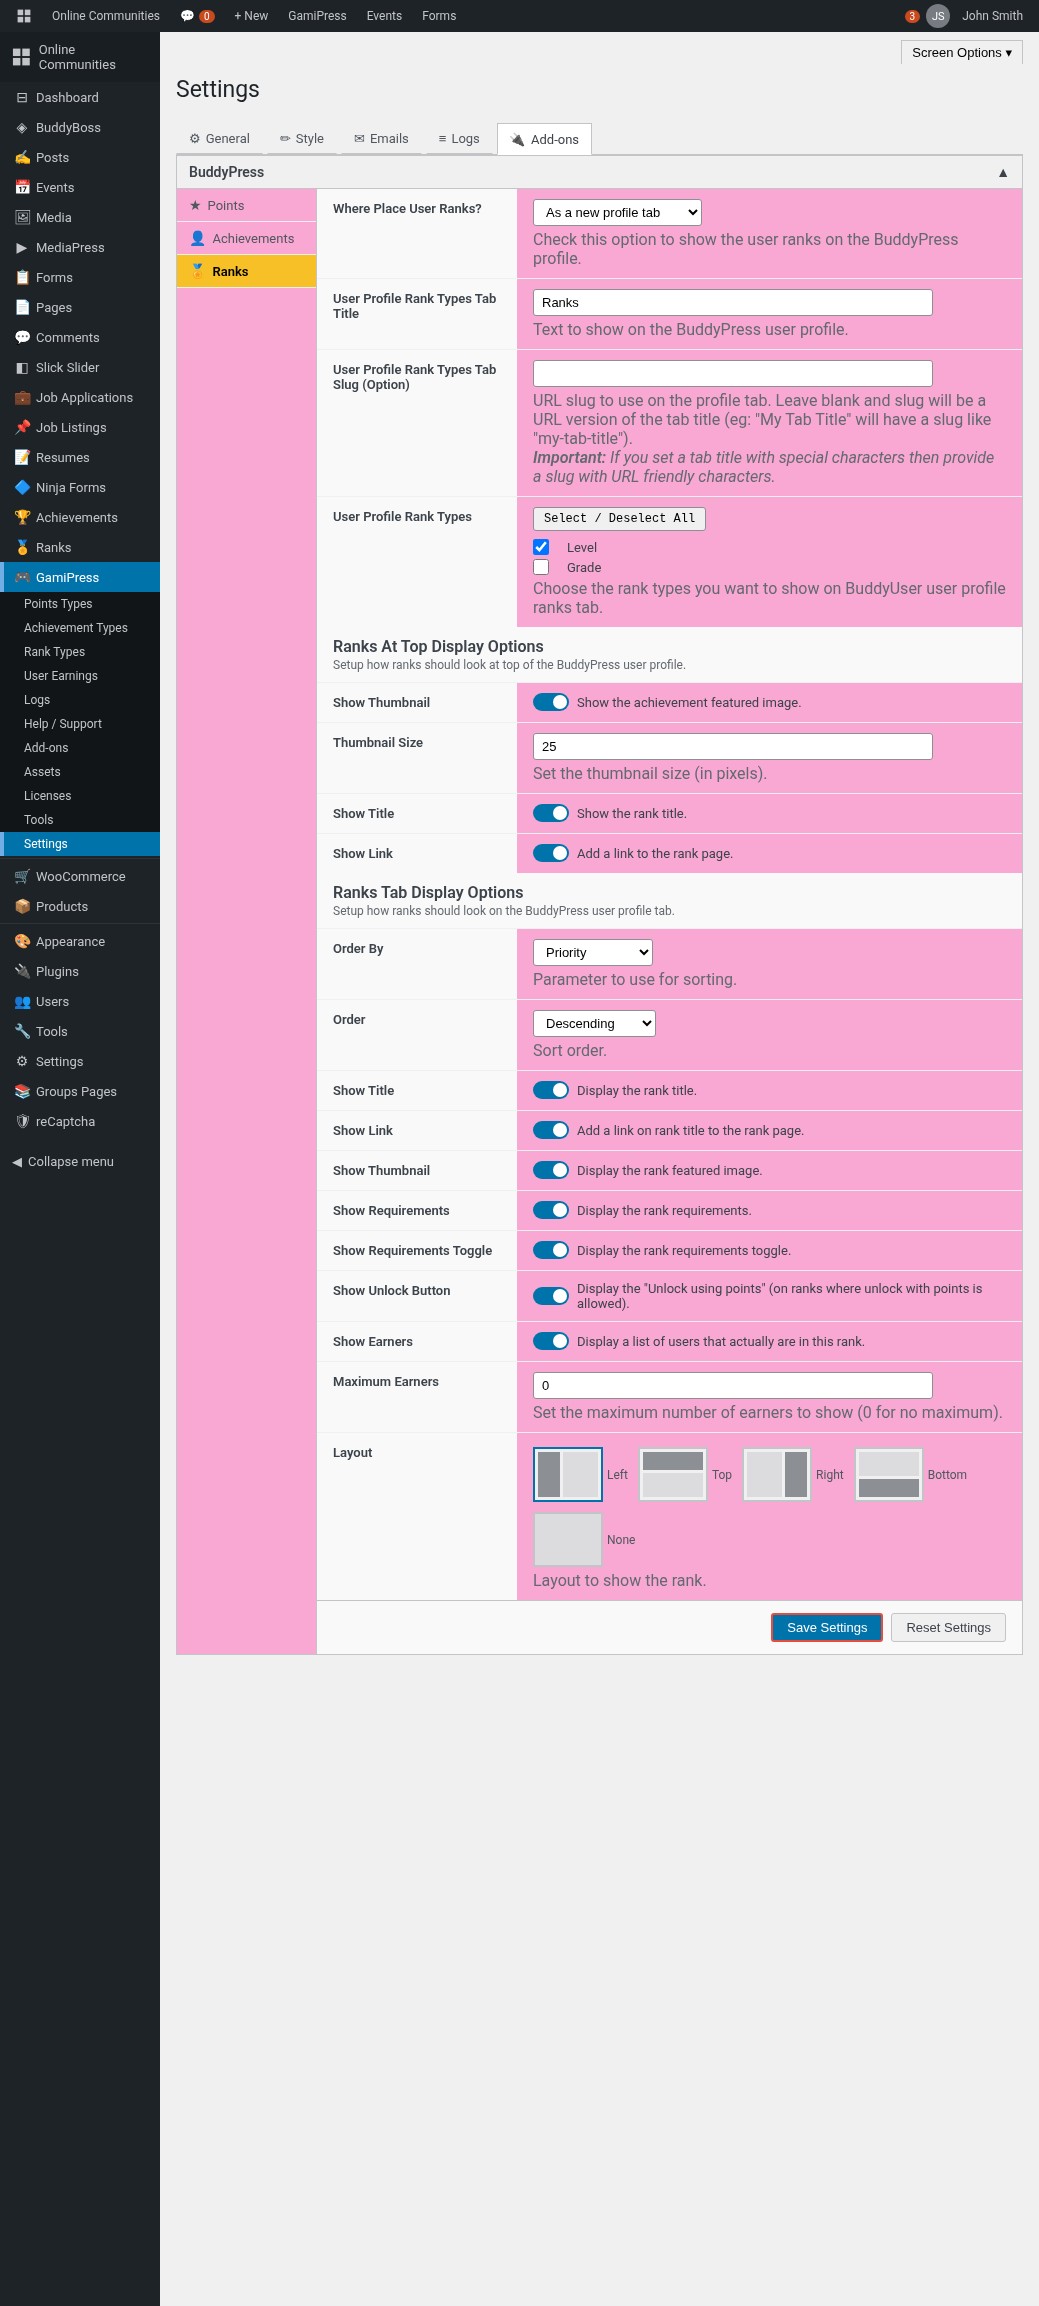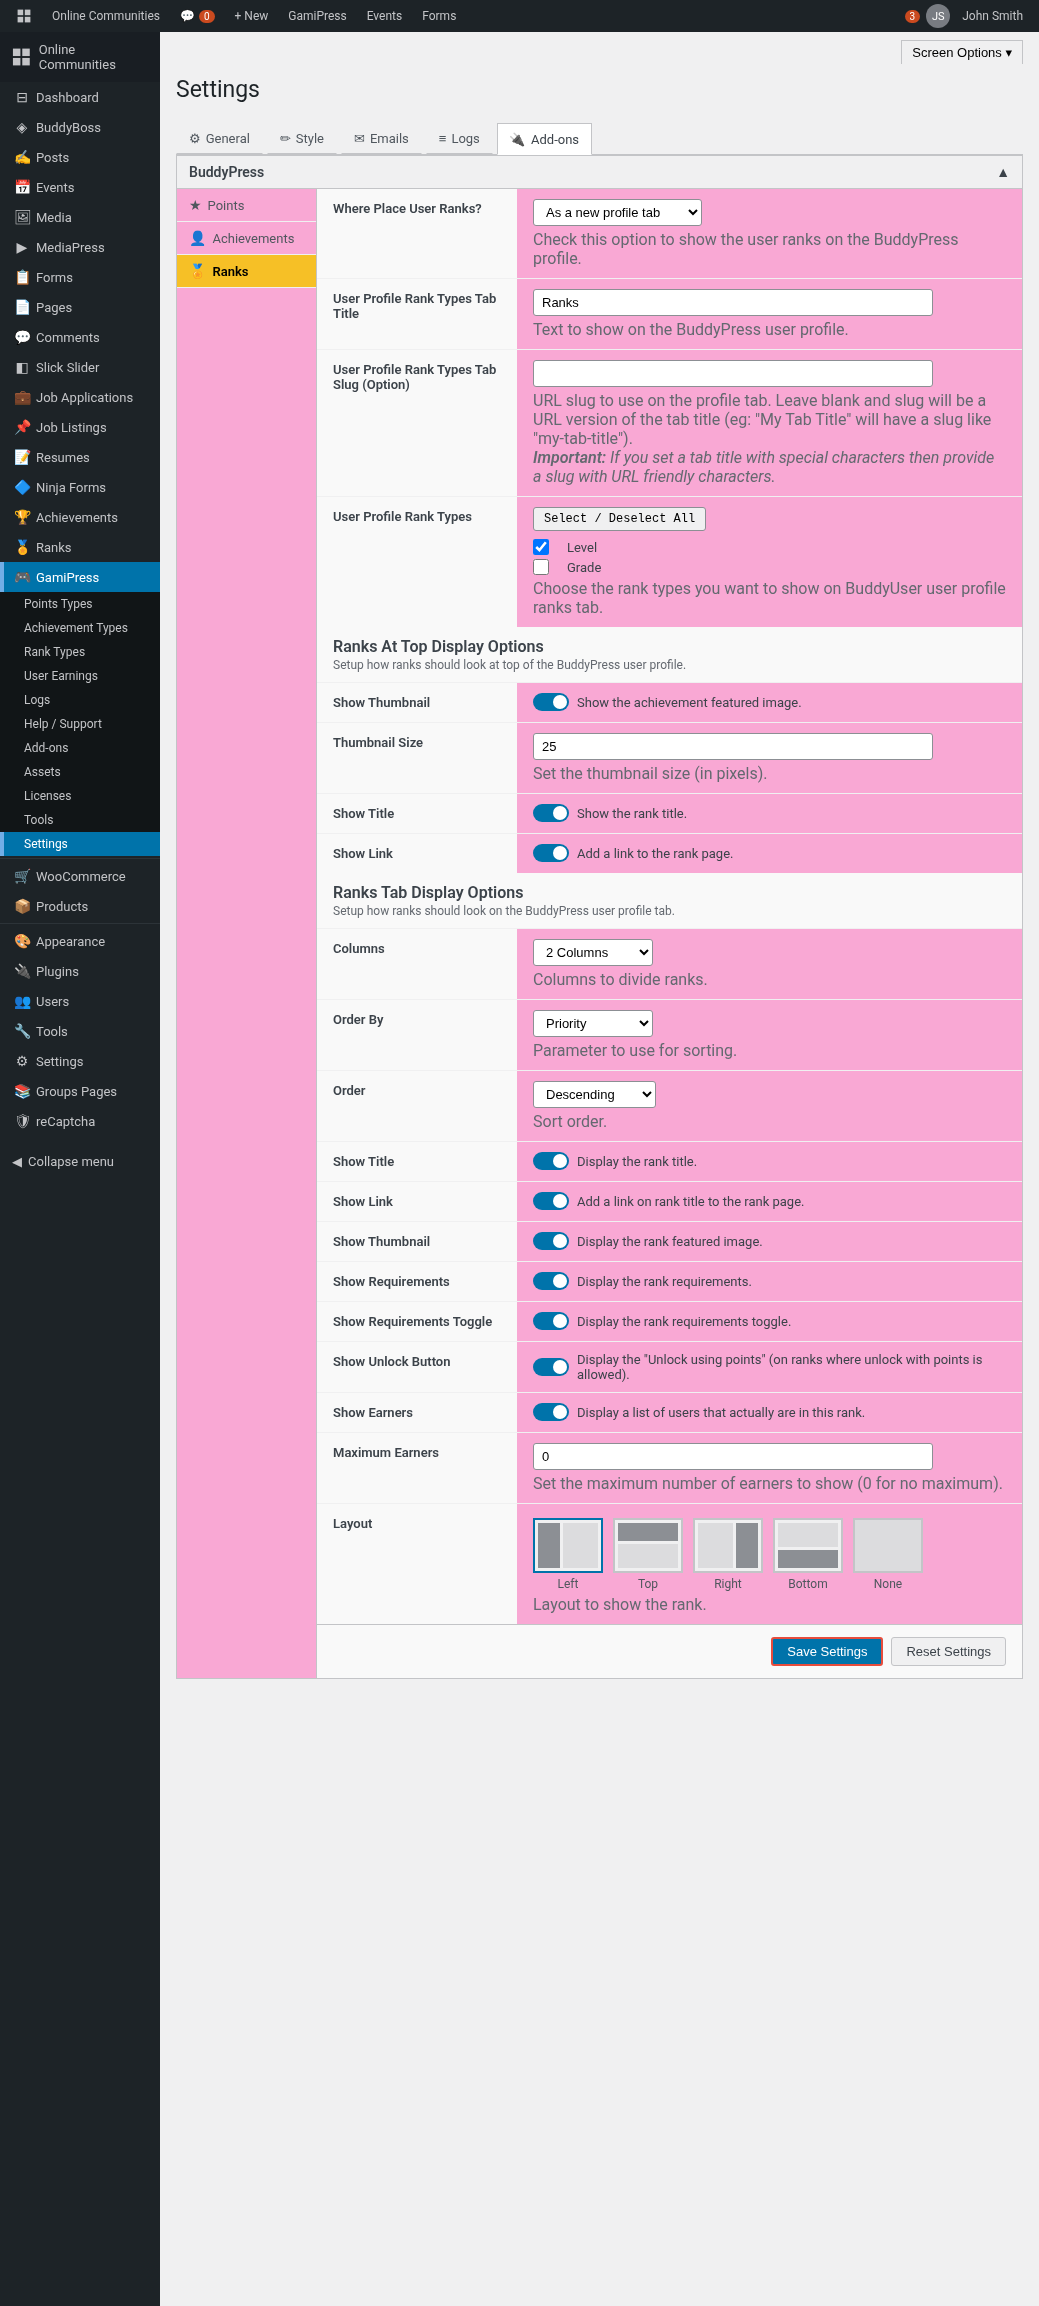--- a/index.html
+++ b/index.html
@@ -225,21 +225,20 @@
       border-bottom: 1px solid #f0f0f1;
       background: #f9f9f9;
     }
     .section-header h3 { font-size: 16px; font-weight: 600; margin: 0 0 2px 0; }
     .section-header p { font-size: 12px; color: #646970; margin: 0; }
 
     
     .layout-options { display: flex; flex-wrap: wrap; gap: 10px; margin-top: 4px; }
     .layout-option {
       display: flex;
-      flex-direction: column;
       align-items: center;
       gap: 4px;
       cursor: pointer;
     }
     .layout-thumb {
       width: 70px;
       height: 55px;
       border: 2px solid #c3c4c7;
       background: #f0f0f1;
       display: flex;
@@ -633,32 +632,20 @@
           </tbody>
             </table>
 
           <div class="section-header">
             <h3>Ranks Tab Display Options</h3>
             <p>Setup how ranks should look on the BuddyPress user profile tab.</p>
           </div>
 
           <table class="settings-table">
             <tbody>
-                <tr>
-              <th>Columns</th>
-              <td>
-                <select class="field-select">
-                  <option>1 Column</option>
-                  <option selected="">2 Columns</option>
-                  <option>3 Columns</option>
-                  <option>4 Columns</option>
-                </select>
-                <p class="field-desc">Columns to divide ranks.</p>
-              </td>
-            </tr>
             <tr>
               <th>Order By</th>
               <td>
                 <select class="field-select">
                   <option selected="">Priority</option>
                   <option>Date</option>
                   <option>Title</option>
                   <option>Random</option>
                 </select>
                 <p class="field-desc">Parameter to use for sorting.</p>

